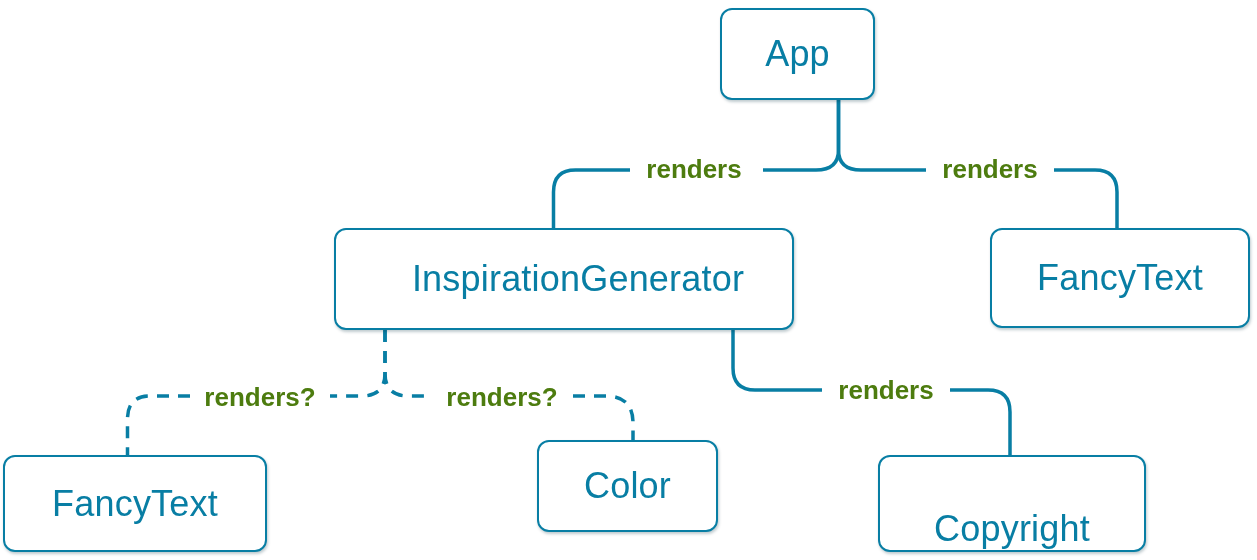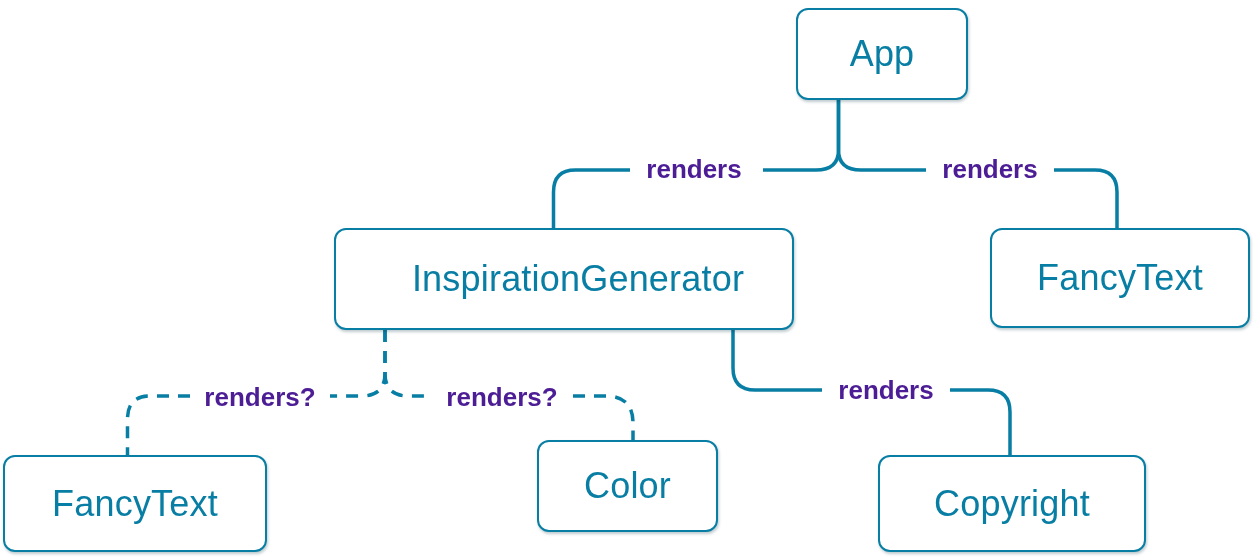--- a/index.html
+++ b/index.html
@@ -38,30 +38,30 @@
     border-radius: 12px;
     display: flex;
     align-items: center;
     justify-content: center;
     color: #087ea4;
     font-size: 36px;
     font-weight: 500;
     letter-spacing: 0.2px;
     box-shadow: 1px 2px 3px rgba(3, 47, 62, 0.25);
   }
-  .node-app            { left: 796px; top: 8px;   width: 172px; height: 92px; text-align: center;  }
+  .node-app            { left: 720px; top: 8px;   width: 155px; height: 92px; text-align: center;  }
   .node-inspiration    { left: 334px; top: 228px; width: 460px; height: 102px; padding-left: 28px; }
   .node-fancy-right    { left: 990px; top: 228px; width: 260px; height: 100px; }
   .node-fancy-left     { left: 3px;   top: 455px; width: 264px; height: 97px;  }
   .node-color          { left: 537px; top: 440px; width: 181px; height: 92px;  }
-  .node-copyright      { left: 878px; top: 455px; width: 268px; height: 97px;  }
+  .node-copyright      { left: 878px; top: 455px; width: 268px; height: 97px; align-items: flex-end;  }
   .edge-label {
     position: absolute;
     transform: translate(-50%, -50%);
-    color: #4c1d95;
+    color: #4d7c0f;
     font-size: 26px;
     font-weight: 700;
     white-space: nowrap;
     background: transparent;
   }
   .edge-label-0 { left: 694px;  top: 169px; }
   .edge-label-1 { left: 990px;  top: 169px; }
   .edge-label-2 { left: 260px;  top: 397px; }
   .edge-label-3 { left: 502px;  top: 397px; }
   .edge-label-4 { left: 886px;  top: 390px; }

